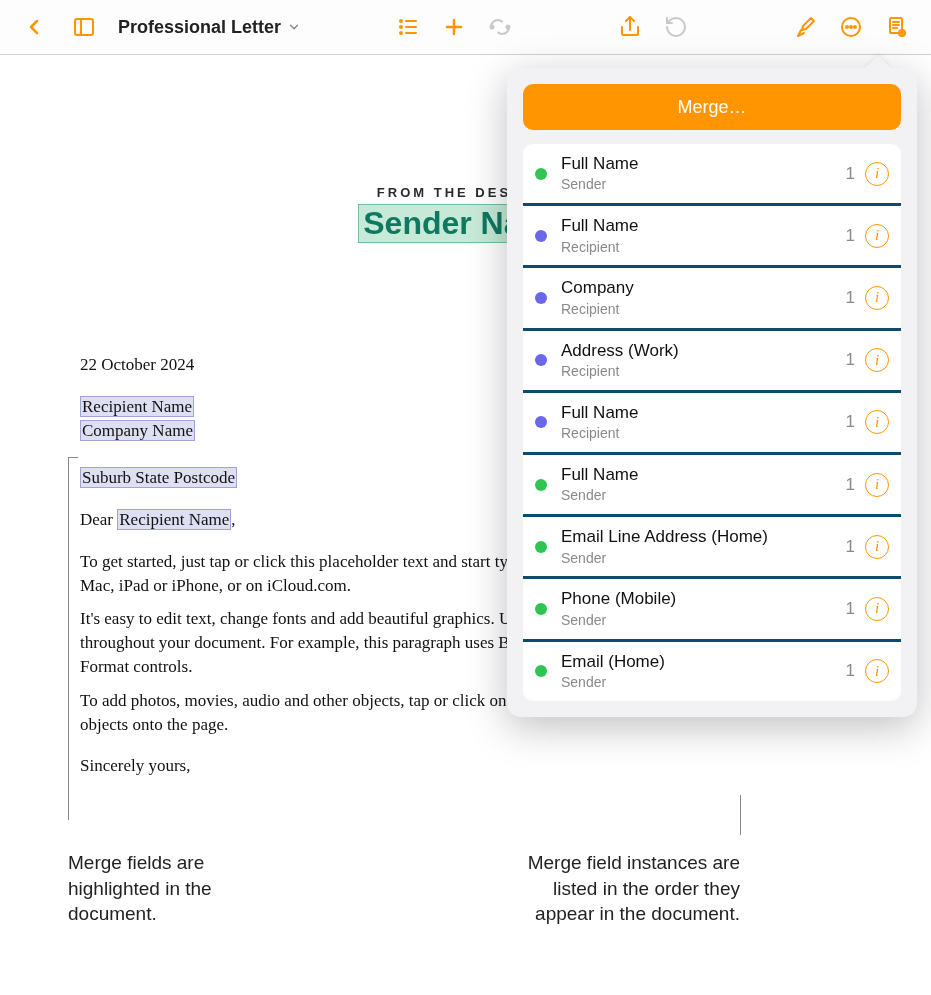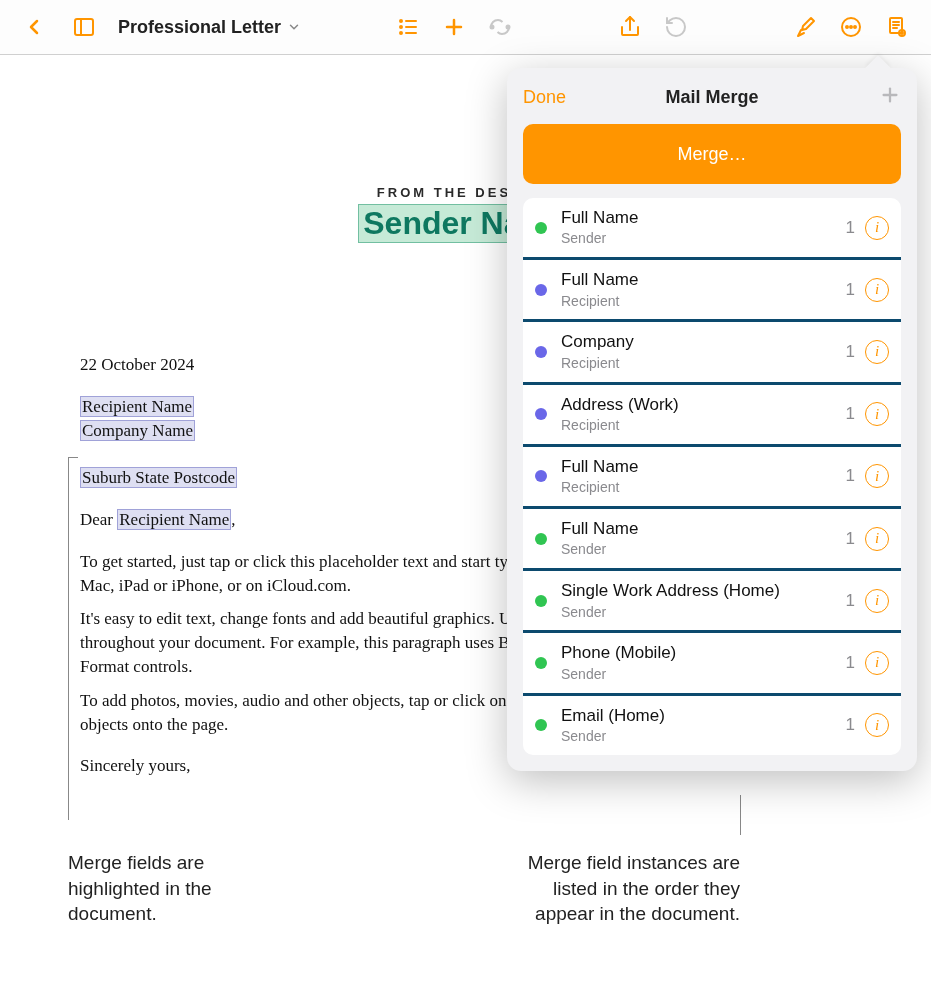--- a/index.html
+++ b/index.html
@@ -135,21 +135,21 @@
   position: absolute;
   left: 50%;
   transform: translateX(-50%);
 }
 .pop-plus { color: #b8b8bb; }
 .merge-btn {
   background: #ff9500;
   color: #fff;
   border: none;
   border-radius: 10px;
-  height: 60px;
+  height: 46px;
   width: 100%;
   font-size: 18px;
   font-weight: 400;
   margin-bottom: 14px;
 }
 .field-list {
   background: #fff;
   border-radius: 10px;
   overflow: hidden;
 }
@@ -315,30 +315,20 @@
 </div>
 
 <div class="callouts">
   <div class="callout" style="left:68px; top:20px; width:220px;">Merge fields are highlighted in the document.</div>
   <div class="callout" style="left:490px; top:20px; width:250px; text-align:right;">Merge field instances are listed in the order they appear in the document.</div>
 </div>
 
 <div class="leader" style="right:190px; top:795px; height:40px;"></div>
 
 <div class="popover">
-  <div class="pop-header">
-    <span class="pop-done">Done</span>
-    <span class="pop-title">Mail Merge</span>
-    <span class="pop-plus">
-      <svg width="22" height="22" viewBox="0 0 24 24" fill="none" stroke="currentColor" stroke-width="2.5" stroke-linecap="round">
-          <line x1="12" y1="5" x2="12" y2="19"></line>
-          <line x1="5" y1="12" x2="19" y2="12"></line>
-        </svg>
-    </span>
-  </div>
   <button class="merge-btn">Merge…</button>
   <div class="field-list">
     <div class="field-row">
       <div class="dot green"></div>
       <div class="field-text">
         <div class="field-name">Full Name</div>
         <div class="field-role">Sender</div>
       </div>
       <div class="field-count">1</div>
       <div class="field-info">i</div>
@@ -384,21 +374,21 @@
       <div class="field-text">
         <div class="field-name">Full Name</div>
         <div class="field-role">Sender</div>
       </div>
       <div class="field-count">1</div>
       <div class="field-info">i</div>
     </div>
     <div class="field-row">
       <div class="dot green"></div>
       <div class="field-text">
-        <div class="field-name">Single Work Address (Home)</div>
+        <div class="field-name">Email Line Address (Home)</div>
         <div class="field-role">Sender</div>
       </div>
       <div class="field-count">1</div>
       <div class="field-info">i</div>
     </div>
     <div class="field-row">
       <div class="dot green"></div>
       <div class="field-text">
         <div class="field-name">Phone (Mobile)</div>
         <div class="field-role">Sender</div>

